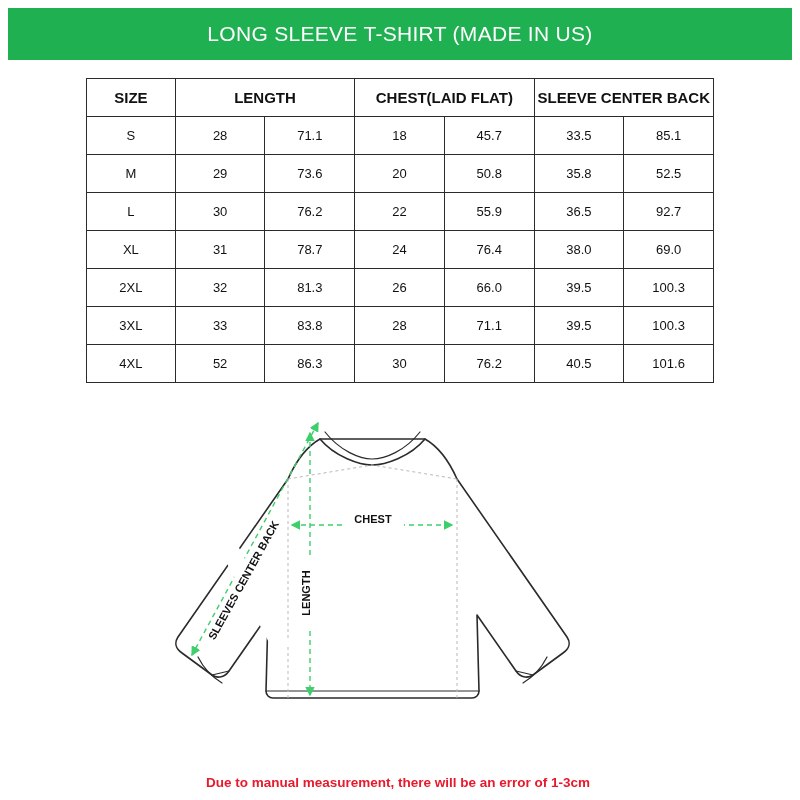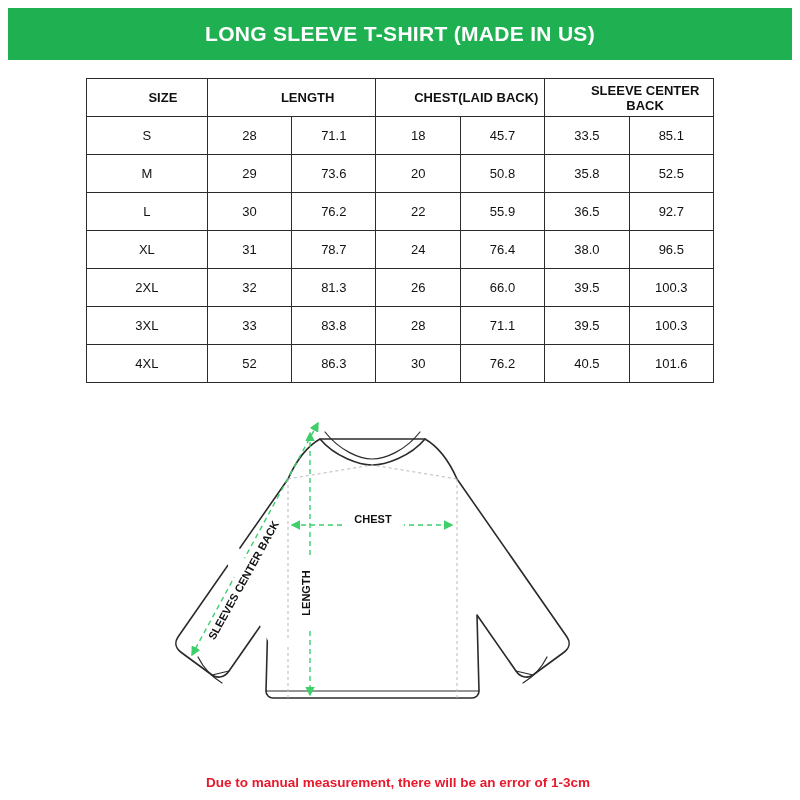--- a/index.html
+++ b/index.html
@@ -25,21 +25,21 @@
     margin: 8px 8px 0 8px;
     height: 52px;
     background: #1fb052;
     display: flex;
     align-items: center;
     justify-content: center;
   }
   .banner-title {
     color: #ffffff;
     font-size: 21px;
-    font-weight: bold;
+    font-weight: normal;
     letter-spacing: 0.3px;
     text-align: center;
   }
   
   .table-wrap {
     margin: 18px 86px 0 86px;
   }
   table.size-table {
     border-collapse: collapse;
     width: 100%;
@@ -49,22 +49,21 @@
     border: 1px solid #2b2b2b;
     text-align: center;
     font-size: 13px;
     height: 37px;
     padding: 0;
     font-weight: normal;
     color: #111111;
   }
   table.size-table th {
     font-weight: bold;
-    font-size: 13px;
-    padding-left: 32px;
+    font-size: 15px;
   }
   .col-size { width: 14%; }
   .col-num  { width: 14.33%; }
   td.rowlabel {
     font-weight: bold;
     font-size: 13.5px;
   }
   th.unit-label {
     font-weight: bold;
   }
@@ -98,21 +97,21 @@
   <div class="banner">
     <div class="banner-title">LONG SLEEVE T-SHIRT (MADE IN US)</div>
   </div>
 
   <div class="table-wrap">
     <table class="size-table">
       <thead>
         <tr>
           <th class="col-size">SIZE</th>
           <th colspan="2">LENGTH</th>
-          <th colspan="2">CHEST(LAID BACK)</th>
+          <th colspan="2">CHEST(LAID FLAT)</th>
           <th colspan="2">SLEEVE CENTER BACK</th>
         </tr>
       </thead>
       <tbody>
         <tr>
           <td class="rowlabel">S</td>
           <td>28</td>
           <td>71.1</td>
           <td>18</td>
           <td>45.7</td>
@@ -137,21 +136,21 @@
           <td>36.5</td>
           <td>92.7</td>
         </tr>
         <tr>
           <td class="rowlabel">XL</td>
           <td>31</td>
           <td>78.7</td>
           <td>24</td>
           <td>76.4</td>
           <td>38.0</td>
-          <td>96.5</td>
+          <td>69.0</td>
         </tr>
         <tr>
           <td class="rowlabel">2XL</td>
           <td>32</td>
           <td>81.3</td>
           <td>26</td>
           <td>66.0</td>
           <td>39.5</td>
           <td>100.3</td>
         </tr>

